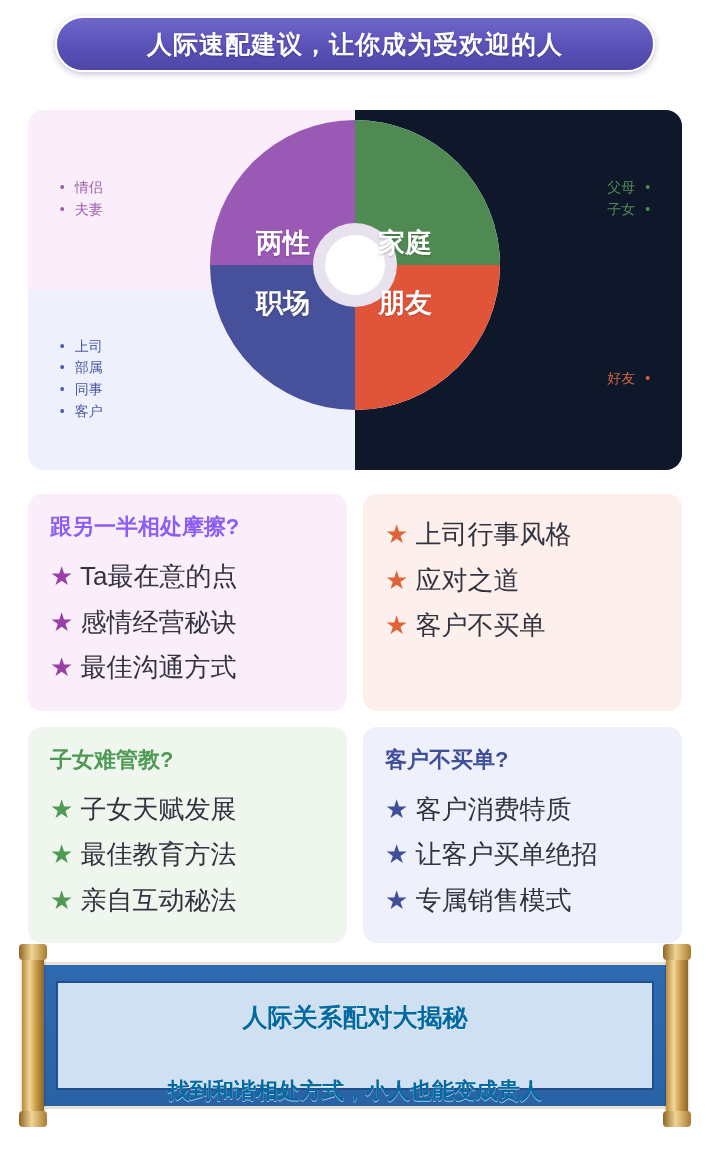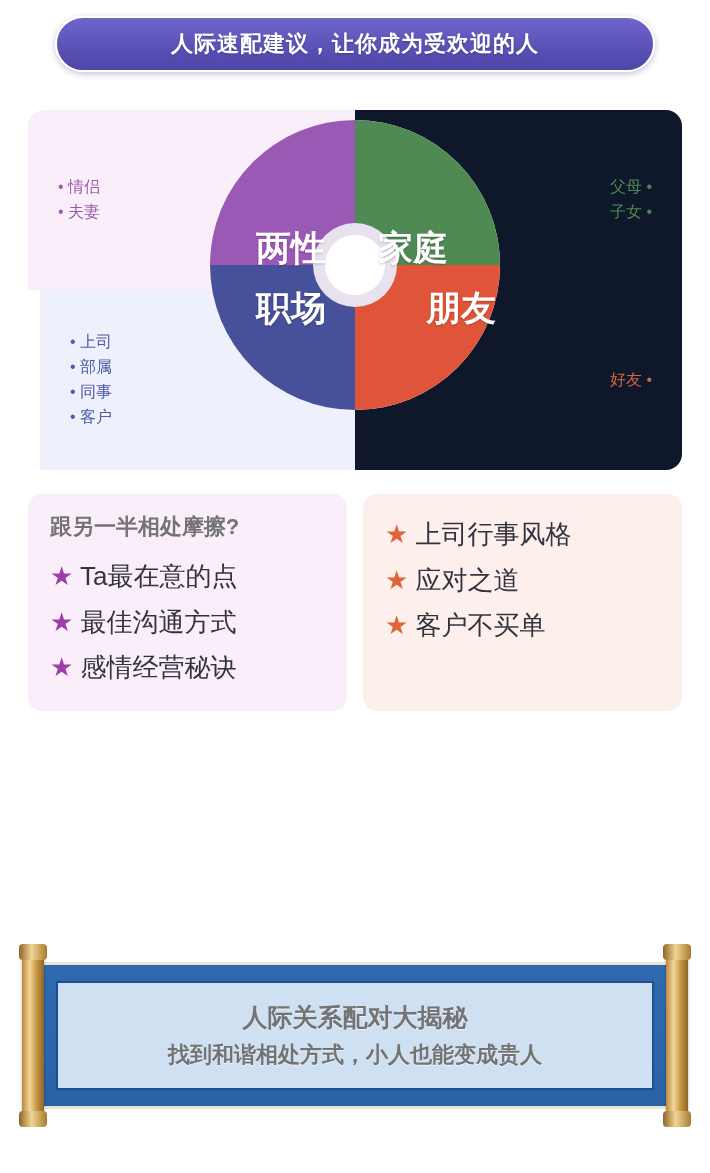--- a/index.html
+++ b/index.html
@@ -24,21 +24,21 @@
   .header-banner {
     width: 100%; height: 100%;
     border-radius: 28px;
     background: linear-gradient(180deg, #6e66c9 0%, #5b52b8 55%, #4e45a8 100%);
     border: 2px solid #ffffff;
     box-shadow: 0 2px 6px rgba(60,50,120,0.30);
     display: flex; align-items: center; justify-content: center;
   }
   .header-title {
     color: #ffffff;
-    font-size: 22px;
+    font-size: 25px;
     font-weight: bold;
     letter-spacing: 1px;
     text-shadow: 0 1px 2px rgba(0,0,0,0.25);
   }
 
   
   .quad-block {
     position: absolute;
     left: 28px; top: 110px;
     width: 654px; height: 360px;
@@ -46,55 +46,56 @@
     overflow: hidden;
   }
   .quad-cell {
     position: absolute;
     width: 327px; height: 180px;
     display: flex;
     align-items: center;
   }
   .qc-tl { left: 0;    top: 0;   background: #fbeefb; justify-content: flex-start; }
   .qc-tr { left: 327px; top: 0;  background: #0f172a; justify-content: flex-end; }
-  .qc-bl { left: 12px;    top: 180px; background: #eef0fb; justify-content: flex-start; }
+  .qc-bl { left: 0;    top: 180px; background: #eef0fb; justify-content: flex-start; }
   .qc-br { left: 327px; top: 180px; background: #0f172a; justify-content: flex-end; }
 
   .tag-list { padding: 0 30px; }
   .tag {
-    font-size: 16px;
+    font-size: 14px;
     line-height: 1.55;
     white-space: nowrap;
+    font-family: Liberation Mono, monospace;
   }
   .tag-left::before { content: "• "; }
   .tag-right::after { content: " •"; }
   .tag-right { text-align: right; }
   .c-purple { color: #9b5fa8; }
   .c-green  { color: #4f8a53; }
   .c-blue   { color: #4c5aa8; }
   .c-orange { color: #d1653f; }
 
   
   .donut {
     position: absolute;
     left: 182px; top: 10px;
     width: 290px; height: 290px;
   }
   .donut svg { display: block; }
   .donut-label {
     position: absolute;
-    font-size: 35px;
+    font-size: 27px;
     font-weight: bold;
     color: #ffffff;
     text-shadow: 0 1px 2px rgba(0,0,0,0.22);
   }
   .dl-tl { left: 46px;  top: 105px; }
   .dl-tr { left: 168px; top: 105px; }
   .dl-bl { left: 46px;  top: 165px; }
-  .dl-br { left: 168px; top: 165px; margin-left: 48px; }
+  .dl-br { left: 168px; top: 165px; }
 
   
   .cards {
     position: absolute;
     left: 28px; top: 494px;
     width: 654px;
   }
   .card-row { display: flex; gap: 16px; margin-bottom: 16px; }
   .card {
     width: 319px;
@@ -103,21 +104,21 @@
   }
   .card-pink   { background: #fbeefb; }
   .card-peach  { background: #fdf0ec; }
   .card-green  { background: #eef6ee; }
   .card-lav    { background: #eef0fb; }
   .card-title {
     font-size: 22px;
     font-weight: bold;
     margin-bottom: 12px;
   }
-  .t-purple { color: #737373; font-family: Liberation Mono, monospace; }
+  .t-purple { color: #8b5cf6; font-family: Liberation Mono, monospace; }
   .t-orange { color: #e0643a; }
   .t-green  { color: #4f9a55; }
   .t-blue   { color: #3f4f9a; }
   .card-item {
     font-size: 26px;
     line-height: 1.75;
     color: #333340;
   }
   .card-item::before { content: "★ "; }
   .ci-purple::before { color: #9b3fa8; }
@@ -157,23 +158,24 @@
   }
   .scroll-inner {
     background: #cfe0f2;
     border: 2px solid #1f4f8c;
     width: 94%; height: 78%;
     display: flex; flex-direction: column;
     align-items: center; justify-content: center;
     gap: 6px;
   }
   .scroll-line {
-    color: #737373;
+    color: #0369a1;
     font-weight: bold;
     text-shadow: 0 1px 0 rgba(255,255,255,0.6);
+    margin-top: 36px;
   }
   .scroll-line-1 { font-size: 25px; }
   .scroll-line-2 { font-size: 22px; }
 </style>
 </head>
 <body>
 
 <div class="page">
 
   <div class="header-wrap">
@@ -228,27 +230,41 @@
       <div class="donut-label dl-bl">职场</div>
       <div class="donut-label dl-br">朋友</div>
     </div>
   </div>
 
   <div class="cards">
     <div class="card-row">
       <div class="card card-pink">
         <div class="card-title t-purple">跟另一半相处摩擦?</div>
         <div class="card-item ci-purple">Ta最在意的点</div>
+        <div class="card-item ci-purple">感情经营秘诀</div>
         <div class="card-item ci-purple">最佳沟通方式</div>
-        <div class="card-item ci-purple">感情经营秘诀</div>
       </div>
       <div class="card card-peach">
         <div class="card-item ci-orange">上司行事风格</div>
         <div class="card-item ci-orange">应对之道</div>
         <div class="card-item ci-orange">客户不买单</div>
+      </div>
+    </div>
+    <div class="card-row">
+      <div class="card card-green">
+        <div class="card-title t-green">子女难管教?</div>
+        <div class="card-item ci-green">子女天赋发展</div>
+        <div class="card-item ci-green">最佳教育方法</div>
+        <div class="card-item ci-green">亲自互动秘法</div>
+      </div>
+      <div class="card card-lav">
+        <div class="card-title t-blue">客户不买单?</div>
+        <div class="card-item ci-blue">客户消费特质</div>
+        <div class="card-item ci-blue">让客户买单绝招</div>
+        <div class="card-item ci-blue">专属销售模式</div>
       </div>
     </div>
   </div>
 
   <div class="scroll">
     <div class="scroll-paper">
       <div class="scroll-inner">
         <div class="scroll-line scroll-line-1">人际关系配对大揭秘</div>
         <div class="scroll-line scroll-line-2">找到和谐相处方式，小人也能变成贵人</div>
       </div>

